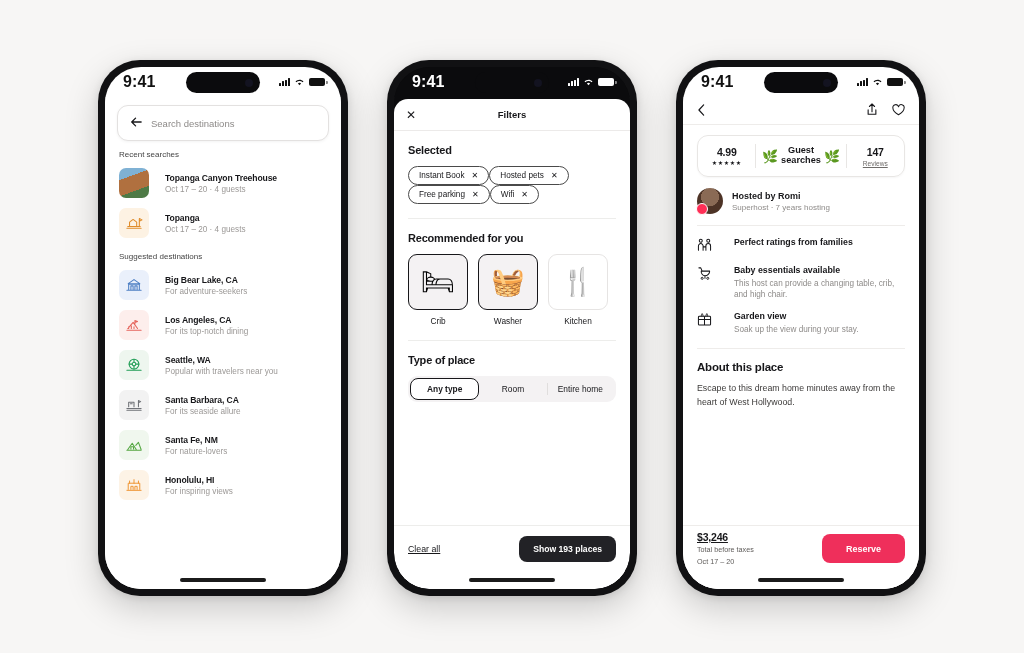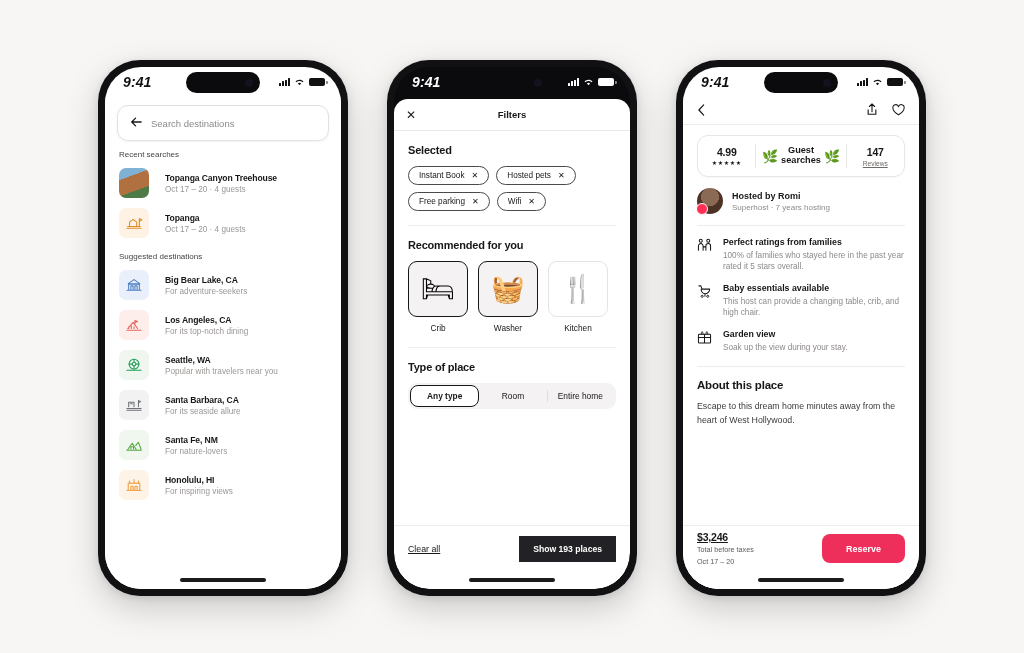--- a/index.html
+++ b/index.html
@@ -36,21 +36,21 @@
     position: relative;
     height: 30px;
     flex: 0 0 30px;
     display: flex; align-items: center;
     padding: 0 16px 0 18px;
     font-size: 10.5px; font-weight: bold;
     color: #111;
     letter-spacing: .1px;
   }
   .statusbar.dark { color: #fff; background: #0b0b0d; }
-  .sb-time { font-size: 14px; font-weight: bold; font-style: italic; }
+  .sb-time { font-size: 16px; font-weight: bold; }
   .sb-right { margin-left: auto; display: flex; align-items: center; gap: 4px; }
   .notch {
     position: absolute; left: 50%; top: 5px; transform: translateX(-50%);
     width: 74px; height: 21px; border-radius: 12px; background: #0b0b0d;
   }
   .notch .lens {
     position: absolute; right: 7px; top: 50%; transform: translateY(-50%);
     width: 8px; height: 8px; border-radius: 50%;
     background: #131320;
   }
@@ -112,21 +112,21 @@
     display: flex; align-items: center; justify-content: center;
     border-bottom: 1px solid #eceae9;
   }
   .sheet-head .title { font-size: 9.5px; font-weight: bold; color: #17171a; }
   .sheet-head .close {
     position: absolute; left: 12px; top: 50%; transform: translateY(-50%);
     font-size: 12px; color: #17171a; line-height: 1;
   }
   .sheet-body { flex: 1; padding: 0 14px; overflow: hidden; }
   .f-title { font-size: 11px; font-weight: bold; color: #17171a; margin: 13px 0 10px; letter-spacing:-.2px;}
-  .chips { display: flex; flex-wrap: wrap; gap: 7px; }
+  .chips { display: flex; flex-wrap: wrap; }
   .chip {
     display: inline-flex; align-items: center; gap: 7px;
     height: 19px; padding: 0 10px;
     border: 1px solid #4a4a4a; border-radius: 12px;
     font-size: 8.2px; color: #17171a; background:#fff;
   }
   .chip .x { font-size: 8px; color:#17171a; }
   .hr { height:1px; background:#ededeb; margin: 14px 0 0; }
   .cards { display: flex; gap: 10px; }
   .card-col { width: 60px; text-align: center; }
@@ -151,21 +151,21 @@
     content:""; position:absolute; left:0; top:5px; bottom:5px; width:1px; background:#e0dedd;
   }
   .sheet-foot {
     flex: 0 0 46px;
     border-top: 1px solid #ededeb;
     display: flex; align-items: center; justify-content: space-between;
     padding: 0 14px;
   }
   .clear-all { font-size: 8.8px; color:#17171a; text-decoration: underline; font-weight:500;}
   .show-btn {
-    background:#222226; color:#fff; border-radius: 0;
+    background:#222226; color:#fff; border-radius: 8px;
     height: 26px; padding: 0 14px;
     display:flex; align-items:center; font-size: 8.6px; font-weight: bold;
   }
 
   
   .p3-body { flex:1; display:flex; flex-direction:column; overflow:hidden; background:#fff;}
   .p3-nav {
     flex: 0 0 28px; display:flex; align-items:center;
     padding: 0 14px; border-bottom: 1px solid #eeecea;
   }
@@ -194,21 +194,21 @@
     background: radial-gradient(circle at 50% 35%, #8a6a55 0 42%, #4d3326 43% 100%);
     position:relative; overflow:visible;
   }
   .avatar:after{
     content:""; position:absolute; left:-1px; bottom:-1px;
     width:10px;height:10px;border-radius:50%;
     background:#ff2f56; border:1.5px solid #fff;
   }
   .host-t { font-size:9px; font-weight:bold; color:#17171a;}
   .host-s { font-size:8px; color:#8e8b89; margin-top:2px;}
-  .feat { display:flex; gap:8px; padding: 11px 0 0; }
+  .feat { display:flex; gap:19px; padding: 11px 0 0; }
   .feat-ic { flex:0 0 18px; font-size: 13px; line-height:1; color:#17171a; padding-top:1px;}
   .feat-t { font-size:8.8px; font-weight:bold; color:#17171a; }
   .feat-d { font-size:8.2px; color:#8e8b89; margin-top:3px; line-height:1.35;}
   .about-hr { height:1px; background:#eeecea; margin: 13px 0 0; }
   .about-t { font-size:11.5px; font-weight:bold; color:#17171a; margin: 12px 0 9px; letter-spacing:-.2px;}
   .about-p { font-size:8.8px; color:#3d3b3a; line-height:1.55; }
   .p3-foot {
     flex: 0 0 46px; border-top:1px solid #eeecea;
     display:flex; align-items:center; justify-content:space-between;
     padding: 0 14px;
@@ -534,21 +534,20 @@
           <div class="feat">
             <div class="feat-ic">
               <svg width="15" height="14" viewBox="0 0 16 15">
                   <circle cx="4" cy="3" r="1.6" stroke="#17171a" stroke-width="1.1" fill="none"></circle>
                   <circle cx="12" cy="3" r="1.6" stroke="#17171a" stroke-width="1.1" fill="none"></circle>
                   <path d="M1.5 13V8.5A2.5 2.5 0 0 1 4 6a2.5 2.5 0 0 1 2.5 2.5V13M9.5 13V8.5A2.5 2.5 0 0 1 12 6a2.5 2.5 0 0 1 2.5 2.5V13M6.5 9.5h3" stroke="#17171a" stroke-width="1.1" fill="none" stroke-linecap="round"></path>
                 </svg>
             </div>
             <div>
               <div class="feat-t">Perfect ratings from families</div>
-              <div class="feat-d">100% of families who stayed here in the past year rated it 5 stars overall.</div>
             </div>
           </div>
           <div class="feat">
             <div class="feat-ic">
               <svg width="15" height="14" viewBox="0 0 16 15">
                   <path d="M2 2h2l1.5 3.5M4.5 5.5h9a5 5 0 0 1-5 5 4.5 4.5 0 0 1-4-5ZM8.5 10.5V13" stroke="#17171a" stroke-width="1.1" fill="none" stroke-linecap="round" stroke-linejoin="round"></path>
                   <circle cx="5.5" cy="13.2" r="1.1" stroke="#17171a" stroke-width="1" fill="none"></circle>
                   <circle cx="11.5" cy="13.2" r="1.1" stroke="#17171a" stroke-width="1" fill="none"></circle>
                 </svg>
             </div>

